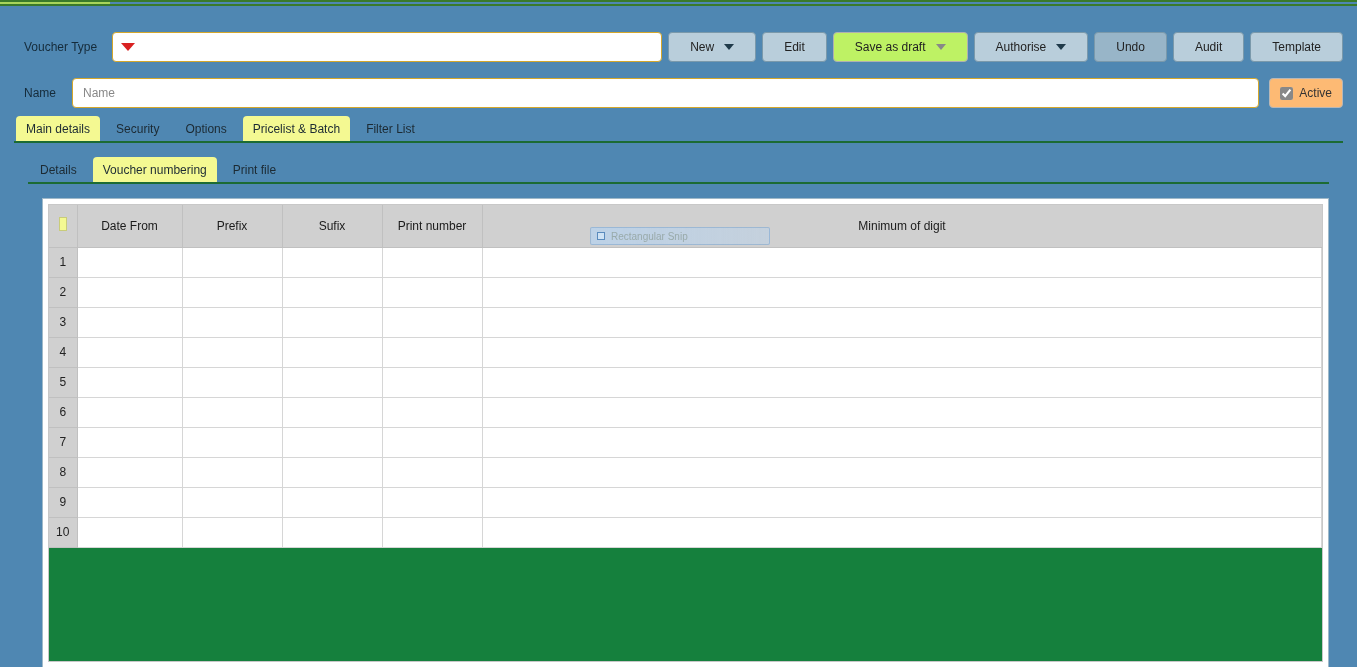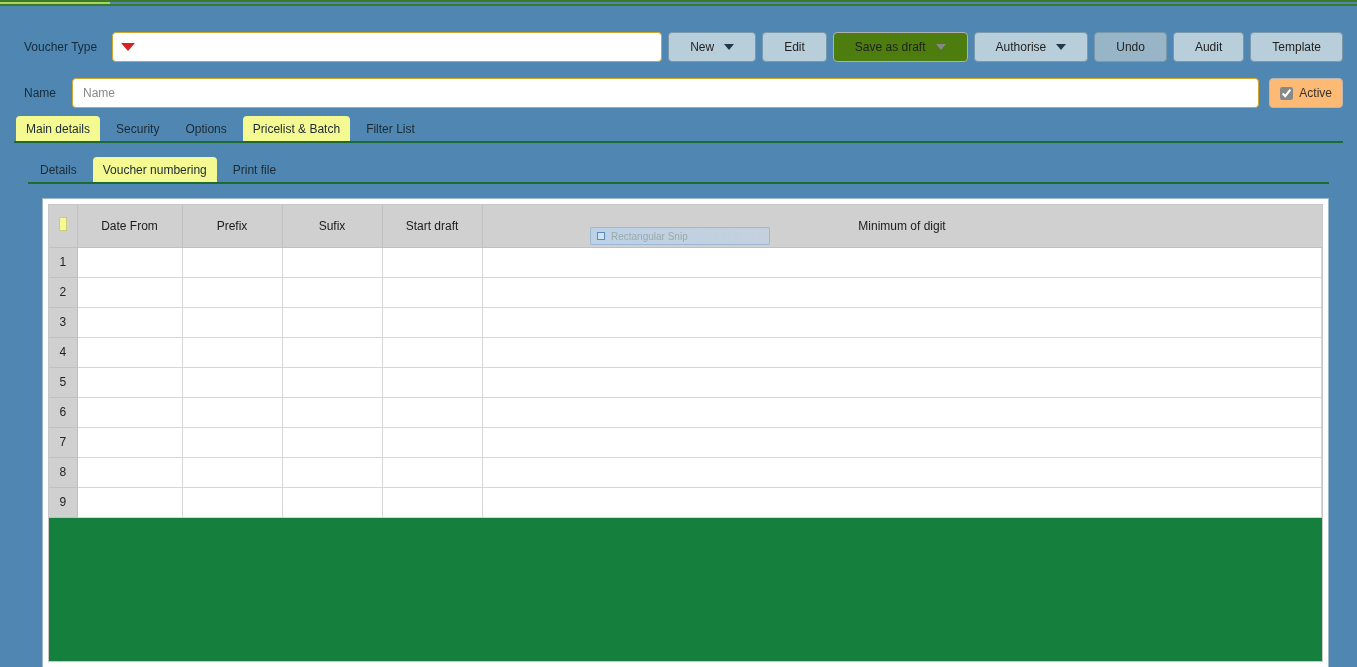--- a/index.html
+++ b/index.html
@@ -66,21 +66,21 @@
     background: #b9cedb;
     color: #222;
     font-size: 12px;
     display: flex;
     align-items: center;
     gap: 10px;
     cursor: pointer;
   }
   .btn.wide { min-width: 80px; }
   .btn.draft {
-    background: #4d7c0f;
+    background: #bef264;
     border-color: #b0b0b0;
     min-width: 120px;
     justify-content: space-between;
   }
   .btn.undo { background: #98b5c8; }
   .btn .mini-caret {
     width:0;height:0;
     border-left:5px solid transparent;
     border-right:5px solid transparent;
     border-top:6px solid #1f3a4a;
@@ -256,21 +256,21 @@
 
     <div class="grid-panel">
       <div class="grid-inner">
         <table class="grid">
           <thead>
             <tr>
               <th class="col-mark"><span class="hdr-mark"></span></th>
               <th class="col-date">Date From</th>
               <th class="col-prefix">Prefix</th>
               <th class="col-sufix">Sufix</th>
-              <th class="col-start">Start draft</th>
+              <th class="col-start">Print number</th>
               <th>Minimum of digit</th>
             </tr>
           </thead>
           <tbody id="grid-body">
               <tr>
                 <td class="rownum">1</td>
                 <td></td>
                 <td></td>
                 <td></td>
                 <td></td>
@@ -333,20 +333,28 @@
                 <td></td>
               </tr>
               <tr>
                 <td class="rownum">9</td>
                 <td></td>
                 <td></td>
                 <td></td>
                 <td></td>
                 <td></td>
               </tr>
+              <tr>
+                <td class="rownum">10</td>
+                <td></td>
+                <td></td>
+                <td></td>
+                <td></td>
+                <td></td>
+              </tr>
             </tbody>
         </table>
       </div>
     </div>
   </div>
 </div>
 
 <div class="snip-overlay">
   <span class="sq"></span>
   <span>Rectangular Snip</span>

